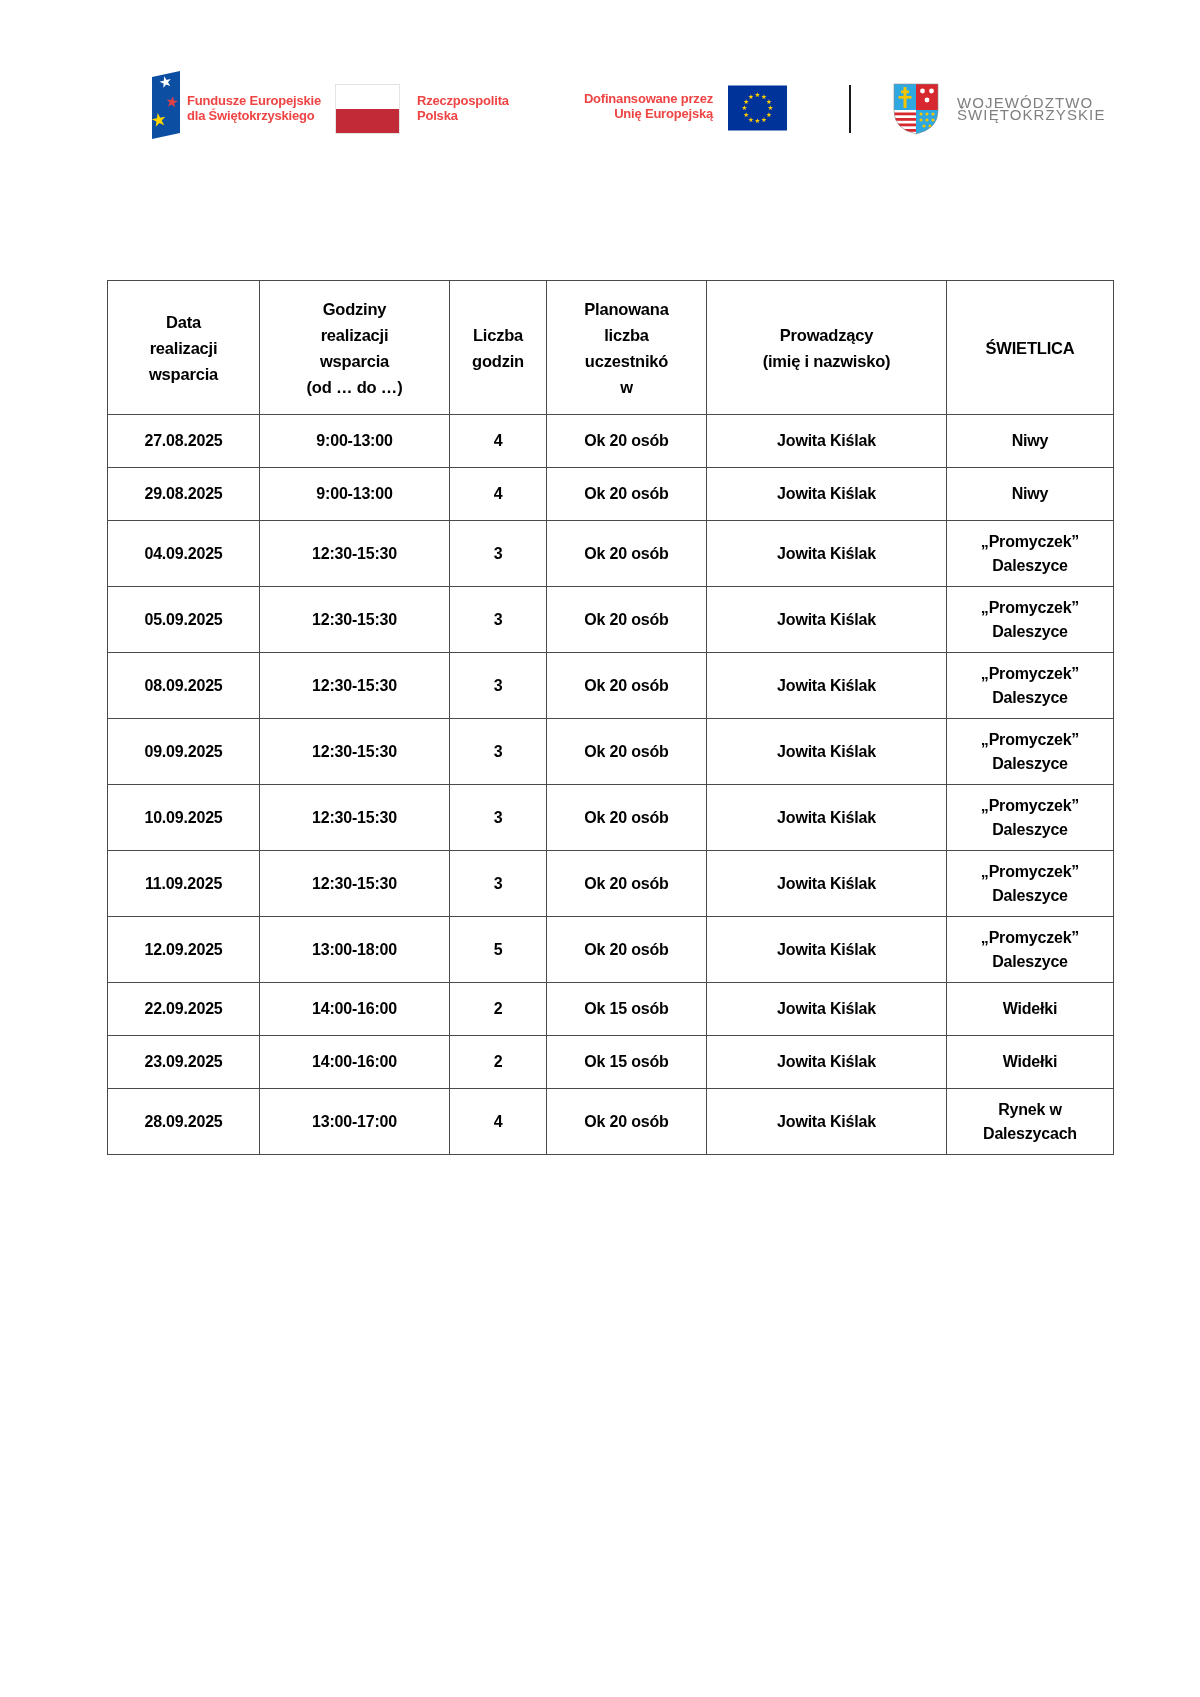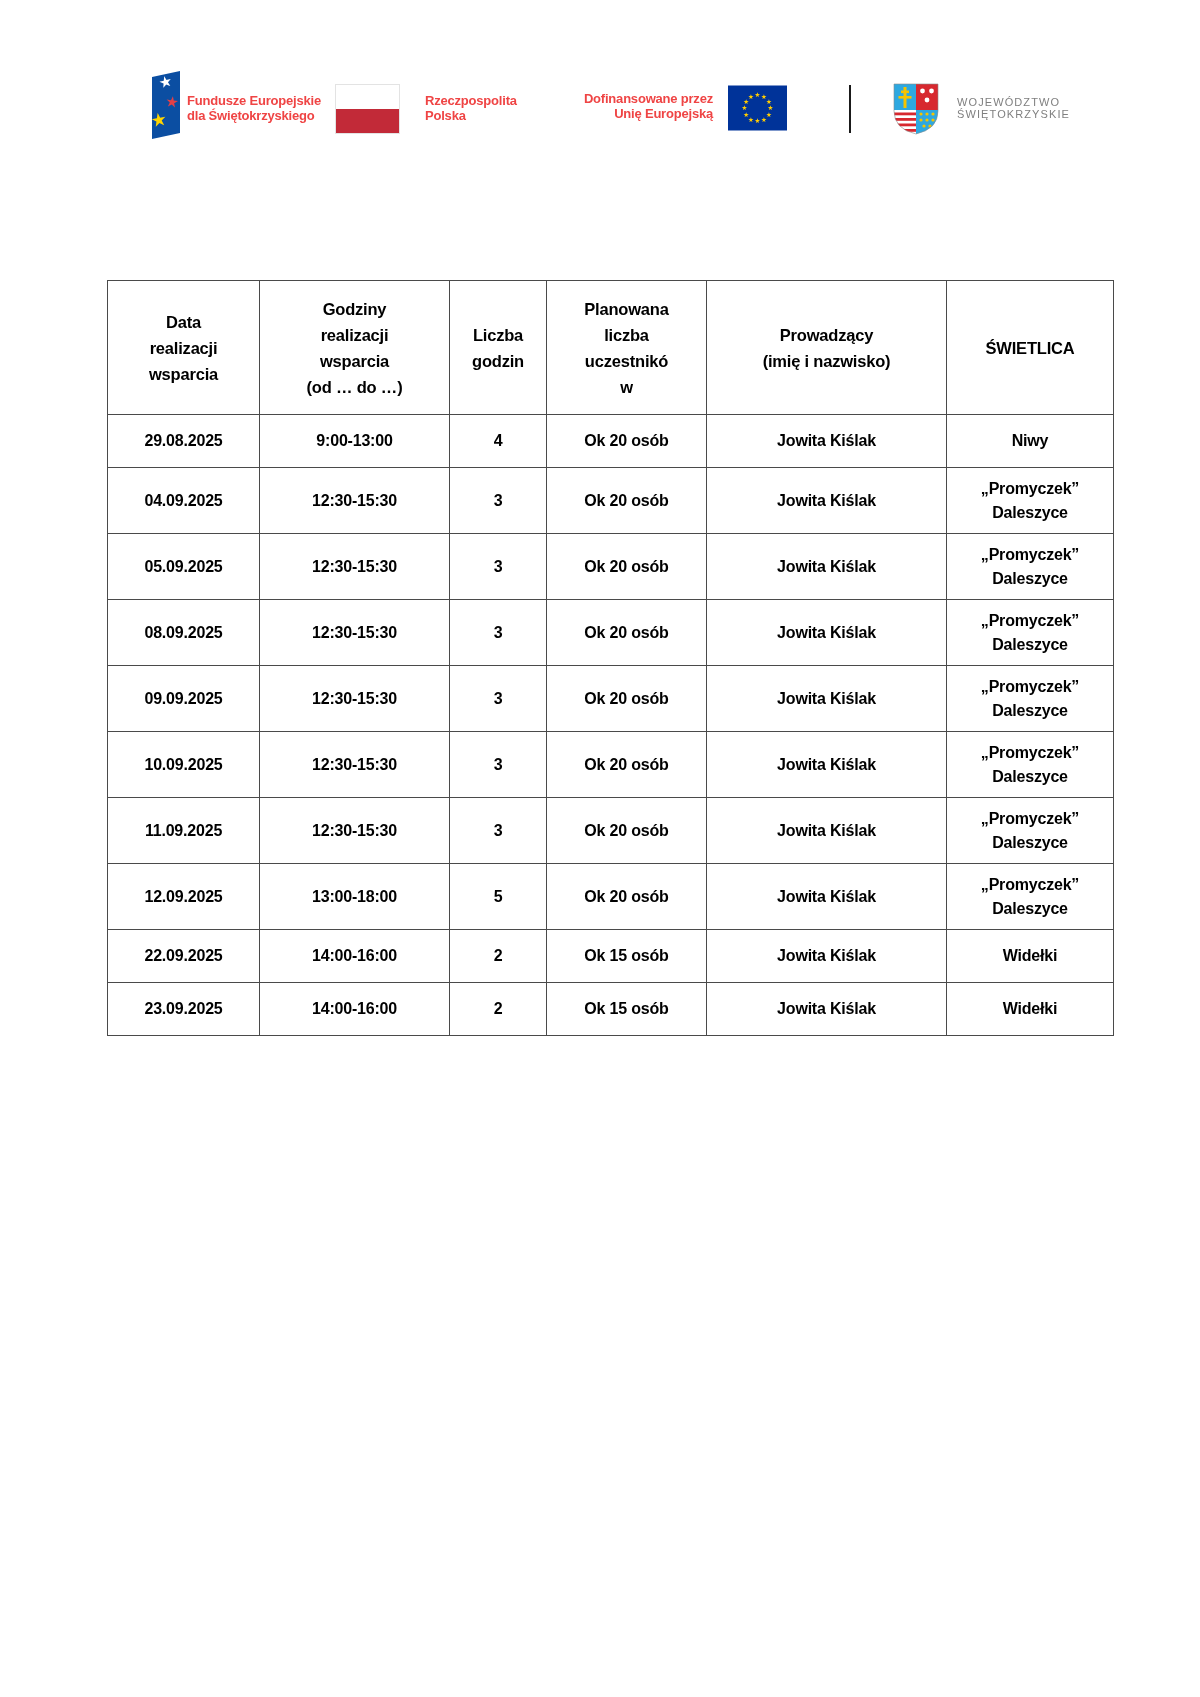--- a/index.html
+++ b/index.html
@@ -9,26 +9,26 @@
   }
   
   .logo-band{position:absolute;left:0;top:0;width:1200px;height:180px;}
   .abs{position:absolute;}
   .logo-text{font-size:13px;line-height:15px;font-weight:700;color:#ef4444;letter-spacing:-0.2px;}
   .fe-shape{left:149px;top:70px;width:34px;height:70px;}
   .fe-text{left:187px;top:93px;}
   .pl-flag{left:335px;top:84px;width:65px;height:50px;border:1px solid #e3e3e3;box-sizing:border-box;}
   .pl-flag .half-white{height:50%;background:#ffffff;}
   .pl-flag .half-red{height:50%;background:#c22a38;}
-  .pl-text{left:417px;top:93px;margin-left:8px;}
+  .pl-text{left:417px;top:93px;}
   .dof-text{left:520px;top:91px;width:193px;text-align:right;}
   .eu-flag{left:728px;top:83px;width:59px;height:50px;display:block;}
   .sep{left:849px;top:85px;width:2px;height:48px;background:#1a1a1a;}
   .crest{left:893px;top:83px;width:46px;height:52px;display:block;}
-  .woj-text{left:957px;top:97px;font-size:11px;line-height:11.5px;font-weight:400;
+  .woj-text{left:957px;top:97px;font-size:15px;line-height:11.5px;font-weight:400;
             color:#7f7f7f;letter-spacing:1.1px;}
   
   table.schedule{
     position:absolute;left:91px;top:280px;width:1006px;
     border-collapse:collapse;table-layout:fixed;margin-left:16px;
   }
   table.schedule th,table.schedule td{
     border:1px solid #4a4a4a;text-align:center;vertical-align:middle;
     font-weight:700;font-size:16px;letter-spacing:-0.2px;
     white-space:pre-line;padding:2px 4px;box-sizing:border-box;
@@ -155,20 +155,28 @@
 liczba
 uczestnikó
 w</th>
       <th>Prowadzący
 (imię i nazwisko)</th>
       <th>ŚWIETLICA</th>
     </tr>
   </thead>
   <tbody>
     <tr class="single">
+      <td>27.08.2025</td>
+      <td>9:00-13:00</td>
+      <td>4</td>
+      <td>Ok 20 osób</td>
+      <td>Jowita Kiślak</td>
+      <td>Niwy</td>
+    </tr>
+    <tr class="single">
       <td>29.08.2025</td>
       <td>9:00-13:00</td>
       <td>4</td>
       <td>Ok 20 osób</td>
       <td>Jowita Kiślak</td>
       <td>Niwy</td>
     </tr>
     <tr class="double">
       <td>04.09.2025</td>
       <td>12:30-15:30</td>
@@ -241,14 +249,23 @@
       <td>Widełki</td>
     </tr>
     <tr class="single">
       <td>23.09.2025</td>
       <td>14:00-16:00</td>
       <td>2</td>
       <td>Ok 15 osób</td>
       <td>Jowita Kiślak</td>
       <td>Widełki</td>
     </tr>
+    <tr class="double">
+      <td>28.09.2025</td>
+      <td>13:00-17:00</td>
+      <td>4</td>
+      <td>Ok 20 osób</td>
+      <td>Jowita Kiślak</td>
+      <td>Rynek w
+Daleszycach</td>
+    </tr>
   </tbody>
 </table>
 
 </body></html>

